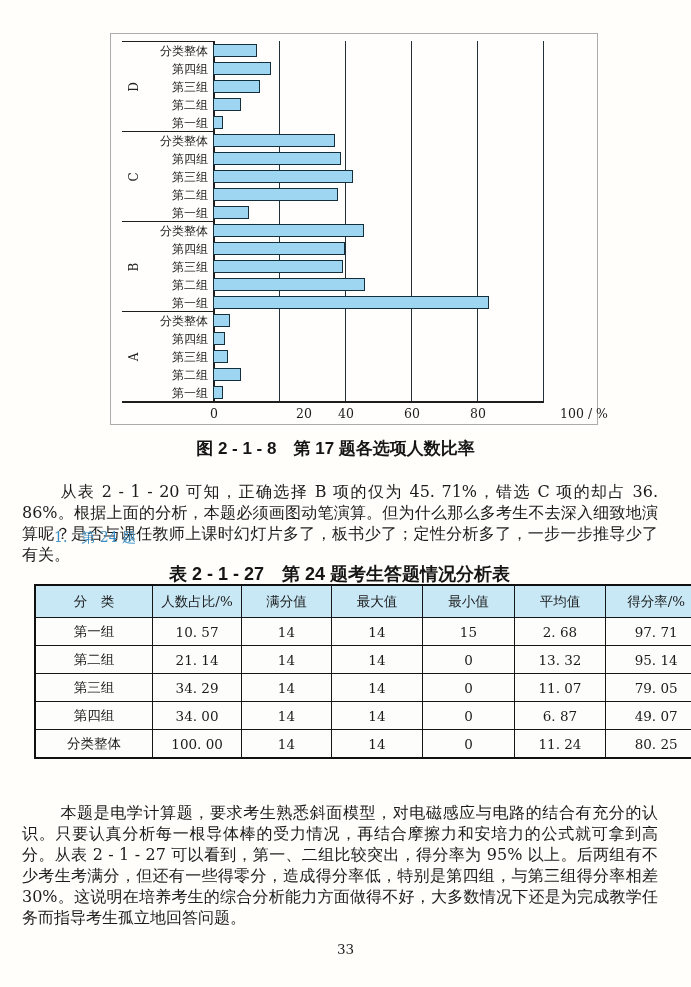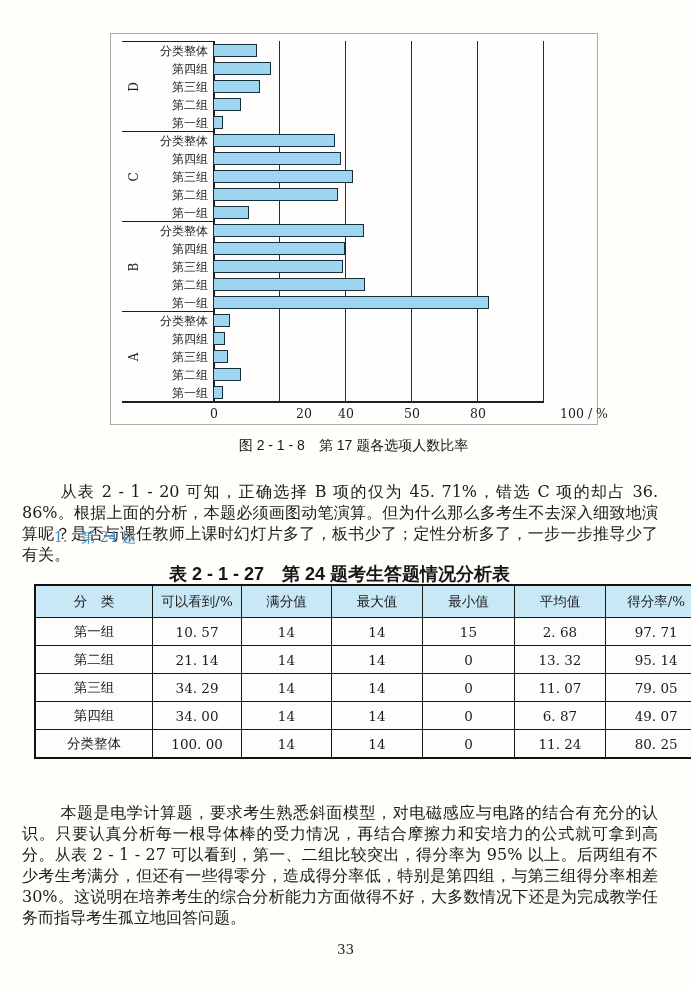--- a/index.html
+++ b/index.html
@@ -34,23 +34,23 @@
     height:13px; background:#9ed6f2; border:1px solid #15303d; box-sizing:border-box;
     position:relative; z-index:3;
   }
   .vaxis { position:absolute; left:102px; top:7px; width:1.5px; height:361px; background:#1e1e1e; z-index:2; }
   .gridline { position:absolute; top:7px; width:1.4px; height:361px; background:#232f37; z-index:1; }
   .baseline { position:absolute; left:11px; top:367px; width:422px; height:1.6px; background:#1e1e1e; z-index:4; }
   .tick { position:absolute; top:372px; transform:translateX(-50%); font-size:12.5px; color:#1c1c1c; white-space:nowrap; }
 
   
   .fig-caption {
-    left:36px; top:437px; width:635px; text-align:center;
+    left:18px; top:437px; width:635px; text-align:center;
     font-family:"Liberation Sans","DejaVu Sans",sans-serif;
-    font-weight:normal; font-size:14px; color:#151515;
+    font-weight:bold; font-size:17px; color:#151515;
   }
   .para {
     left:22px; width:636px; font-size:16px; line-height:21px;
     text-align:justify; text-indent:2.4em; color:#1b1b1b;
   }
   .para1 { top:465px; }
   .para2 { top:786px; }
   .blue-heading {
     left:22px; top:529px; width:600px; padding-left:32px;
     font-size:14px; color:#3a8ec5; box-sizing:border-box;
@@ -195,21 +195,21 @@
       <div class="gridline" style="left: 234px;"></div>
       <div class="gridline" style="left: 300px;"></div>
       <div class="gridline" style="left: 366px;"></div>
       <div class="gridline" style="left: 432px;"></div>
     </div>
   <div class="baseline"></div>
   <div>
       <div class="tick" style="left: 103px;">0</div>
       <div class="tick" style="left: 169px; margin-left: 24px;">20</div>
       <div class="tick" style="left: 235px;">40</div>
-      <div class="tick" style="left: 301px;">50</div>
+      <div class="tick" style="left: 301px;">60</div>
       <div class="tick" style="left: 367px;">80</div>
       <div class="tick" style="left: 433px; margin-left: 40px;">100 / %</div>
     </div>
 </div>
 
 <div class="abs fig-caption">图 2 - 1 - 8　第 17 题各选项人数比率</div>
 
 <p class="abs para para1">从表 2 - 1 - 20 可知，正确选择 B 项的仅为 45. 71%，错选 C 项的却占 36. 86%。根据上面的分析，本题必须画图动笔演算。但为什么那么多考生不去深入细致地演算呢？是否与课任教师上课时幻灯片多了，板书少了；定性分析多了，一步一步推导少了有关。</p>
 
 <div class="abs blue-heading">1.　第 24 题</div>
@@ -222,21 +222,21 @@
       <col style="width: 83px;">
       <col style="width: 83px;">
       <col style="width: 85px;">
       <col style="width: 85px;">
       <col style="width: 85px;">
       <col style="width: 94px;">
     </colgroup>
   <thead>
       <tr>
         <th>分　类</th>
-        <th>可以看到/%</th>
+        <th>人数占比/%</th>
         <th>满分值</th>
         <th>最大值</th>
         <th>最小值</th>
         <th>平均值</th>
         <th>得分率/%</th>
       </tr>
     </thead>
   <tbody>
       <tr>
         <td>第一组</td>

